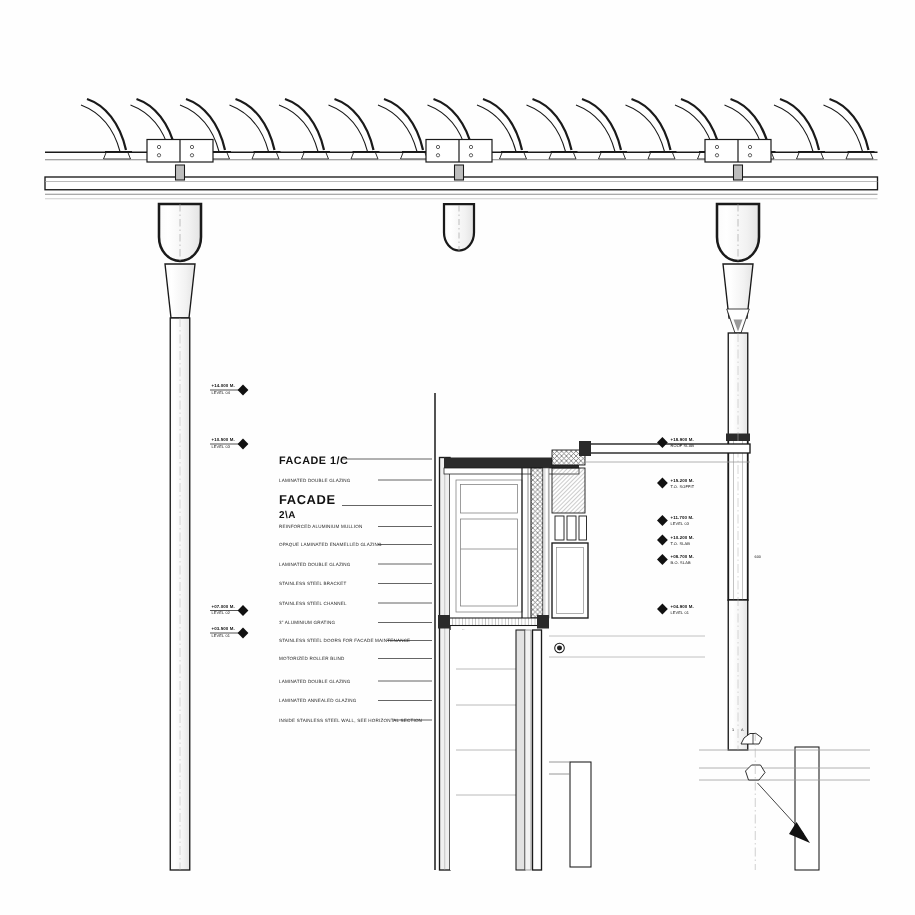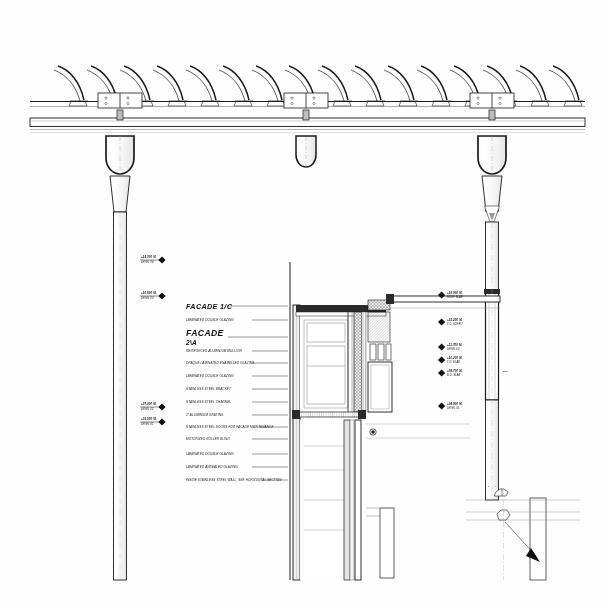--- a/index.html
+++ b/index.html
@@ -1,18 +1,18 @@
 <!DOCTYPE html>
 <html><head>
 <meta charset="utf-8">
 <style>
   html,body{margin:0;padding:0;background:#ffffff;}
   body{width:610px;height:610px;overflow:hidden;
        font-family:"Liberation Sans",sans-serif;color:#111;}
-  #sheet{position:relative;width:570px;height:610px;background:#fdba74;font-style:italic;}
+  #sheet{position:relative;width:570px;height:610px;background:#fdba74;}
   svg{display:block;}
   .t{font-family:"Liberation Sans",sans-serif;fill:#111;}
   .lbl-head{font-size:7.2px;font-weight:bold;letter-spacing:.35px;}
   .lbl-head2{font-size:8.6px;font-weight:bold;letter-spacing:.4px;}
   .lbl-sub{font-size:6.6px;font-weight:bold;letter-spacing:.3px;}
   .lbl-note{font-size:3.05px;letter-spacing:.12px;fill:#1b1b1b;}
   .lvl-t1{font-size:2.9px;font-weight:bold;letter-spacing:.1px;}
   .lvl-t2{font-size:2.6px;letter-spacing:.1px;}
   .tiny{font-size:2.5px;letter-spacing:.05px;}
 </style>

